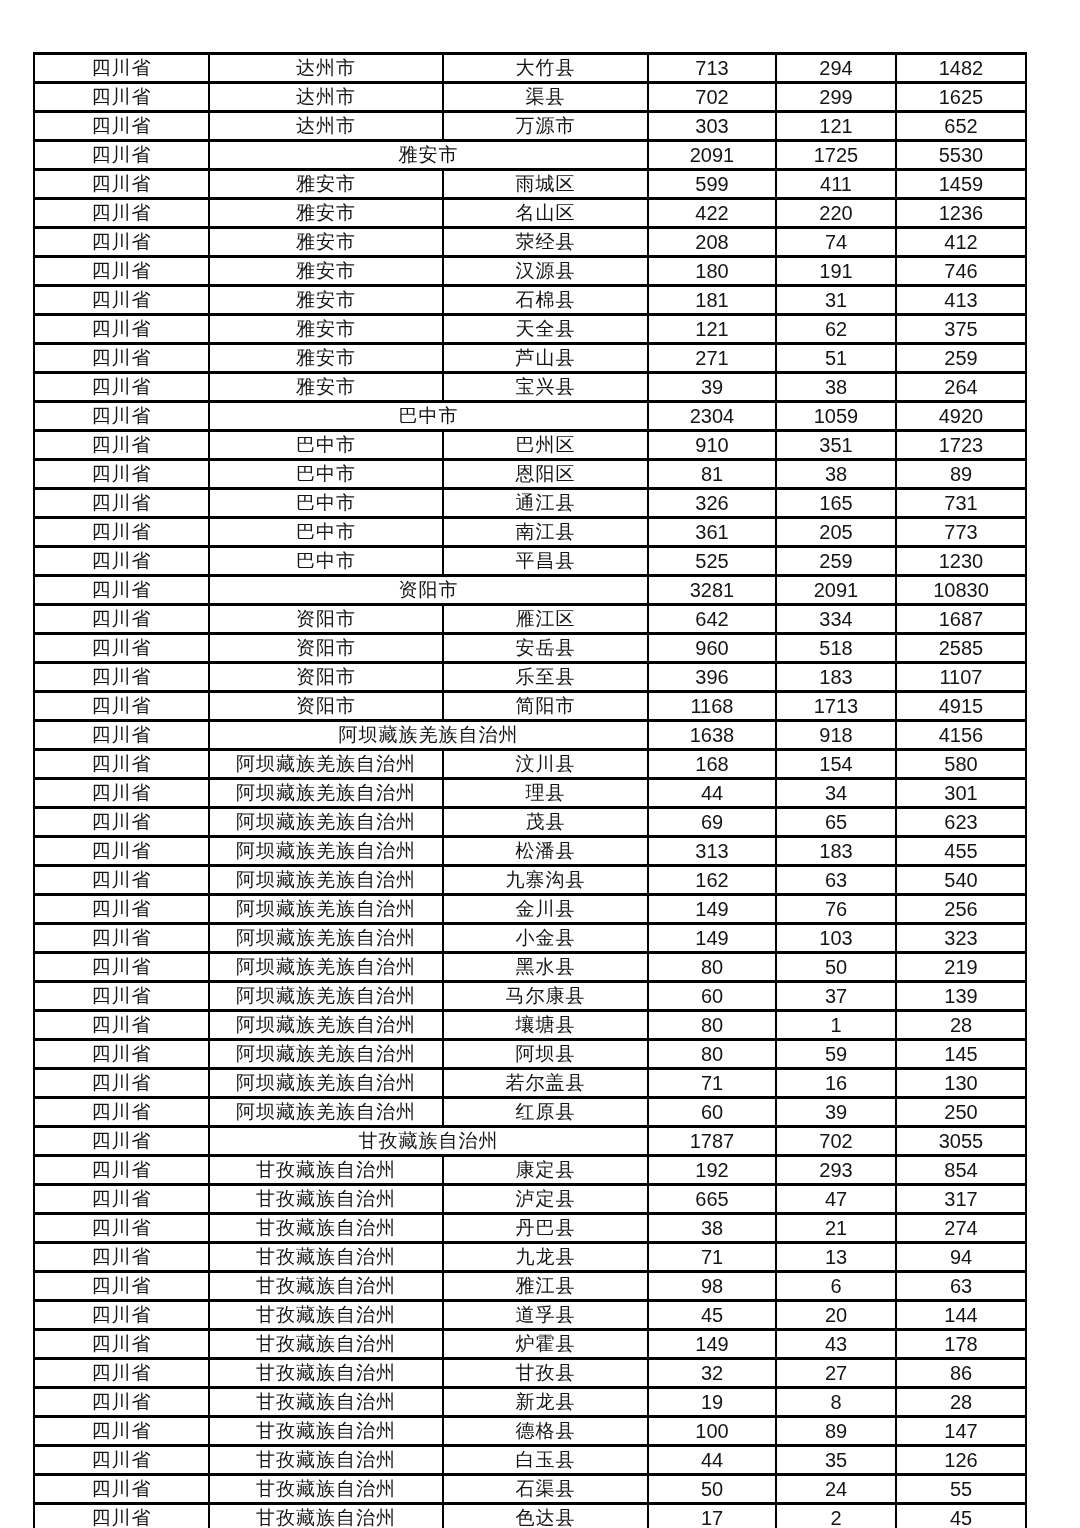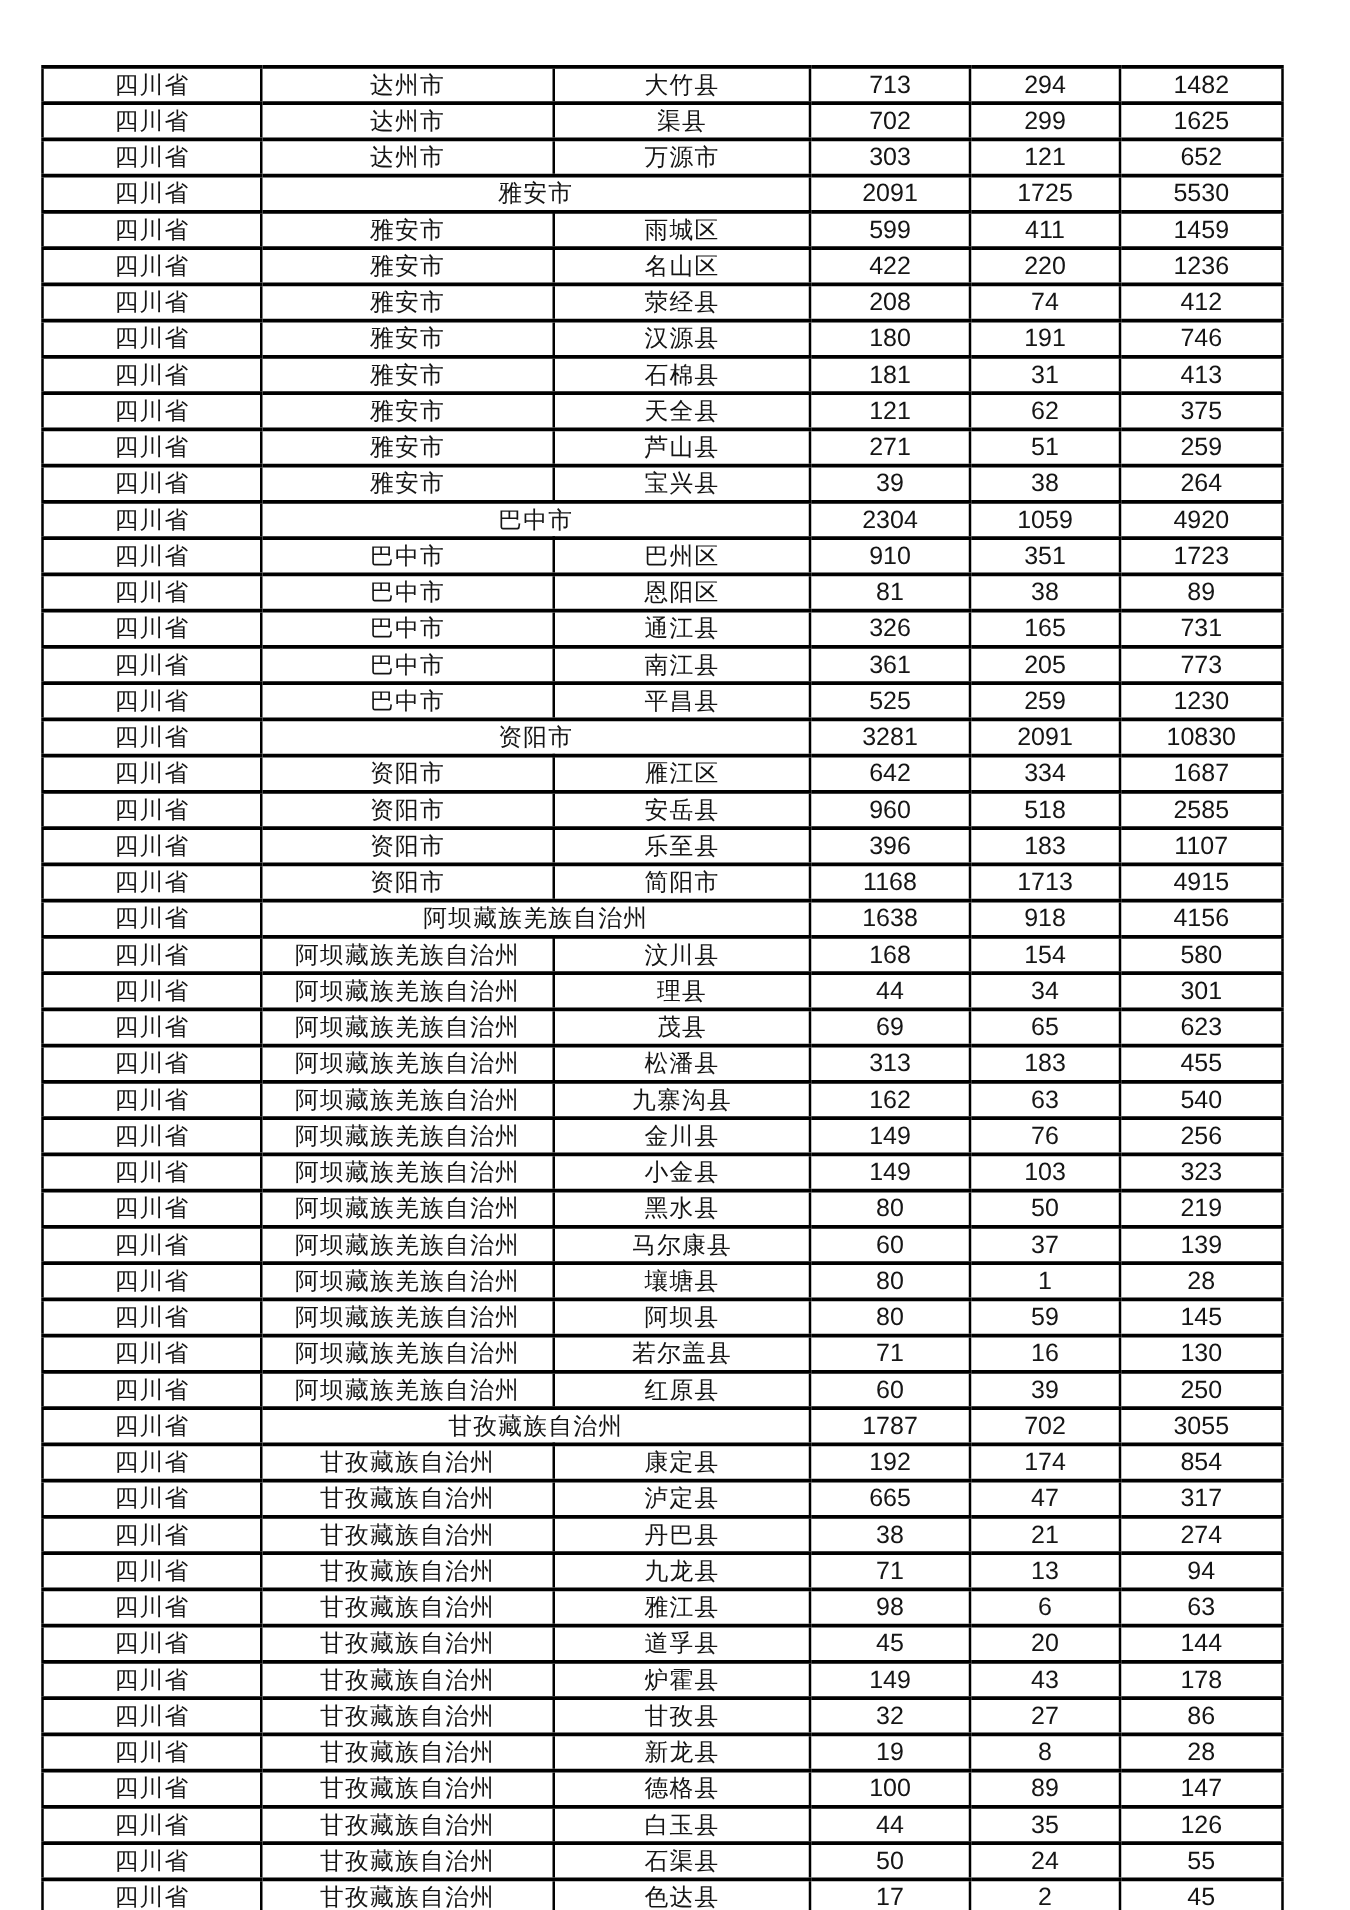--- a/index.html
+++ b/index.html
@@ -355,21 +355,21 @@
           <td colspan="2" class="cjk">甘孜藏族自治州</td>
           <td class="num">1787</td>
           <td class="num">702</td>
           <td class="num">3055</td>
         </tr>
         <tr>
           <td class="cjk">四川省</td>
           <td class="cjk">甘孜藏族自治州</td>
           <td class="cjk">康定县</td>
           <td class="num">192</td>
-          <td class="num">174</td>
+          <td class="num">293</td>
           <td class="num">854</td>
         </tr>
         <tr>
           <td class="cjk">四川省</td>
           <td class="cjk">甘孜藏族自治州</td>
           <td class="cjk">泸定县</td>
           <td class="num">665</td>
           <td class="num">47</td>
           <td class="num">317</td>
         </tr>

